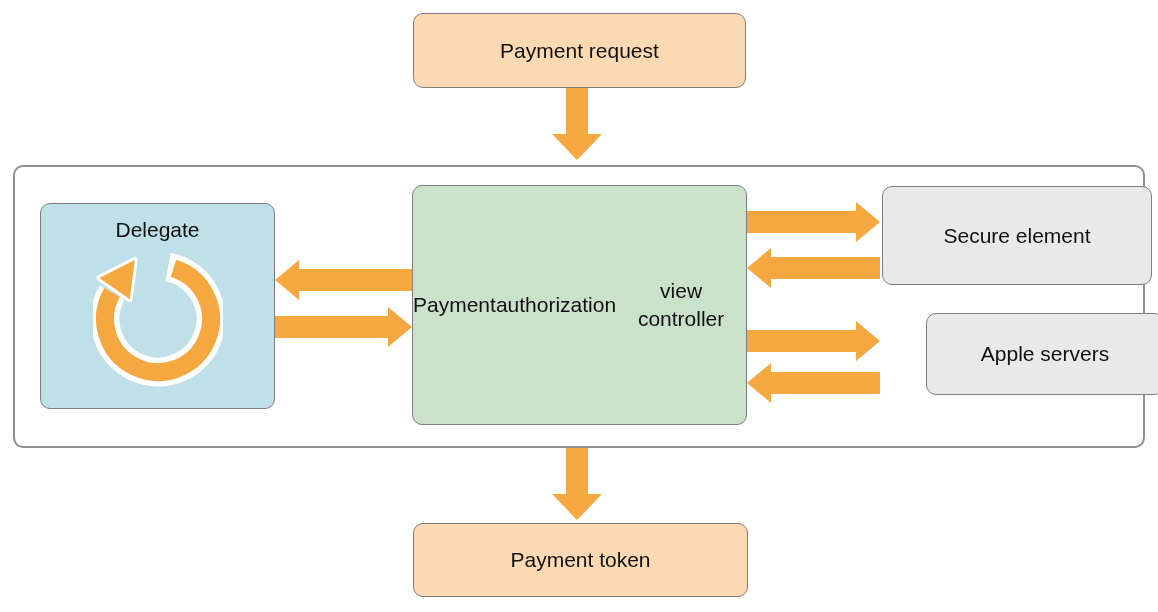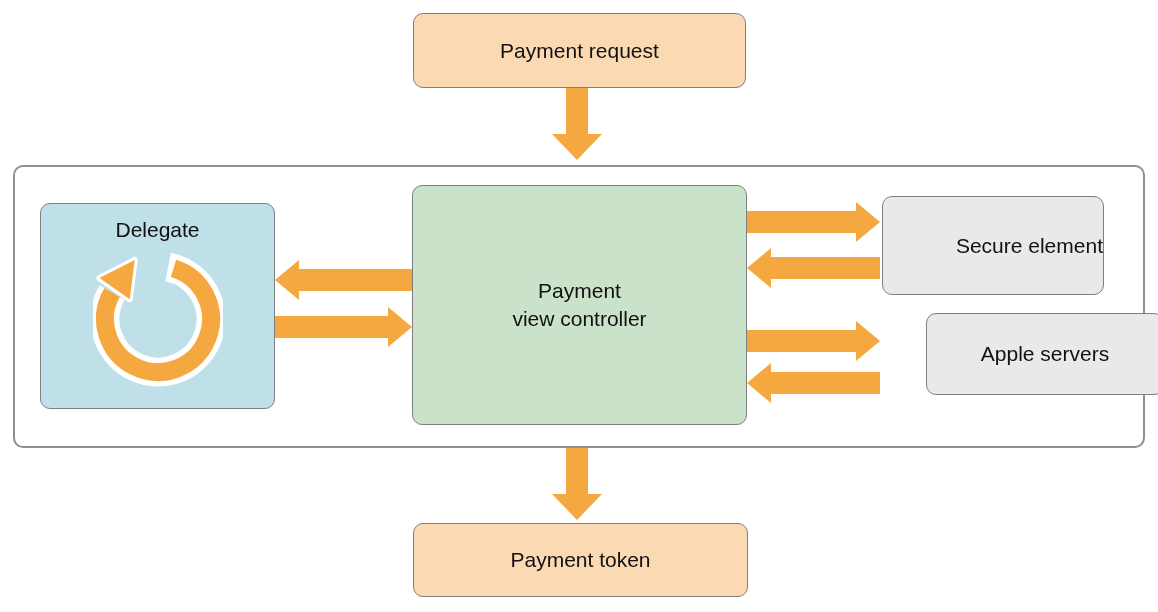--- a/index.html
+++ b/index.html
@@ -47,22 +47,22 @@
     background:#ffffff;
   }
 
   .n-request{left:413px;top:13px;width:333px;height:75px;}
   .n-delegate{
     left:40px;top:203px;width:235px;height:206px;
     flex-direction:column;justify-content:flex-start;
   }
   .n-delegate .node-label{margin-top:12px;}
   .n-delegate svg{margin-top:4px;}
-  .n-controller{left:412px;top:185px;width:335px;height:240px;flex-direction:column;}
-  .n-secure{left:882px;top:196px;width:222px;height:99px;justify-content:flex-end;}
+  .n-controller{left:412px;top:185px;width:335px;height:240px;flex-direction:row;}
+  .n-secure{left:882px;top:186px;width:270px;height:99px;}
   .n-apple{left:926px;top:313px;width:238px;height:82px;}
   .n-token{left:413px;top:523px;width:335px;height:74px;align-items:center;}
 
   
   .arrow{position:absolute;}
   .arrow .shaft{position:absolute;background:var(--arrow-orange);}
   .arrow .head{position:absolute;width:0;height:0;}
 
   .arrow-down{width:50px;height:72px;}
   .arrow-down .shaft{left:14px;top:0;width:22px;height:47px;}
@@ -136,20 +136,21 @@
     <div class="shaft"></div>
     <div class="head"></div>
   </div>
   <div class="arrow arrow-h arrow-right a-delegate-ctrl">
     <div class="shaft"></div>
     <div class="head"></div>
   </div>
 
   <div class="node green n-controller">
     <span>Payment</span>
+    <span>authorization</span>
     <span>view controller</span>
   </div>
 
   <div class="arrow arrow-h arrow-right a-ctrl-secure">
     <div class="shaft"></div>
     <div class="head"></div>
   </div>
   <div class="arrow arrow-h arrow-left a-secure-ctrl">
     <div class="shaft"></div>
     <div class="head"></div>

